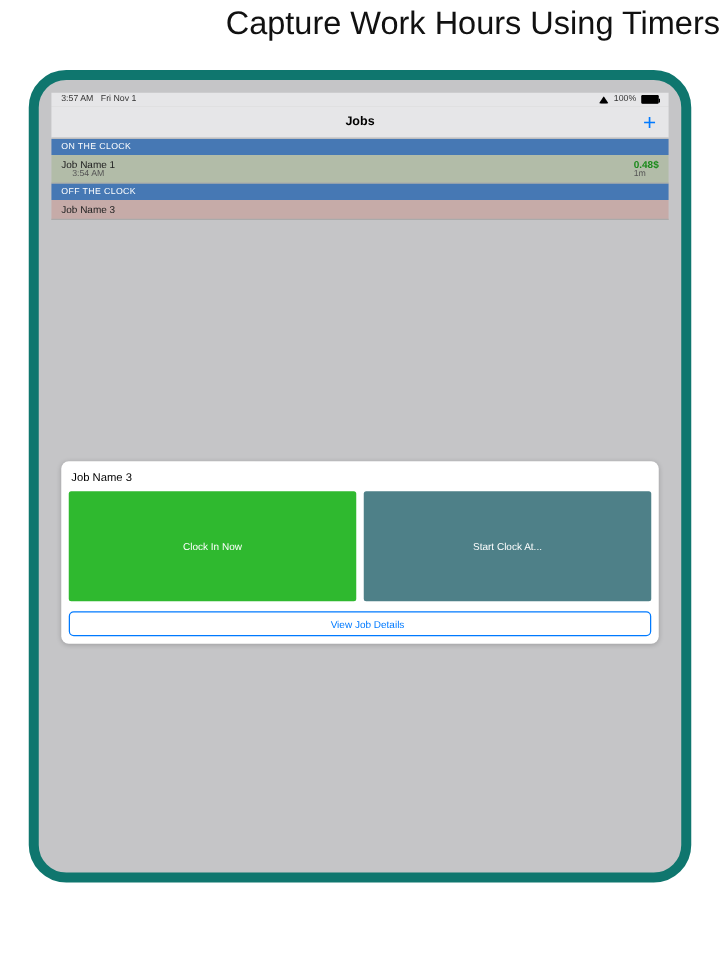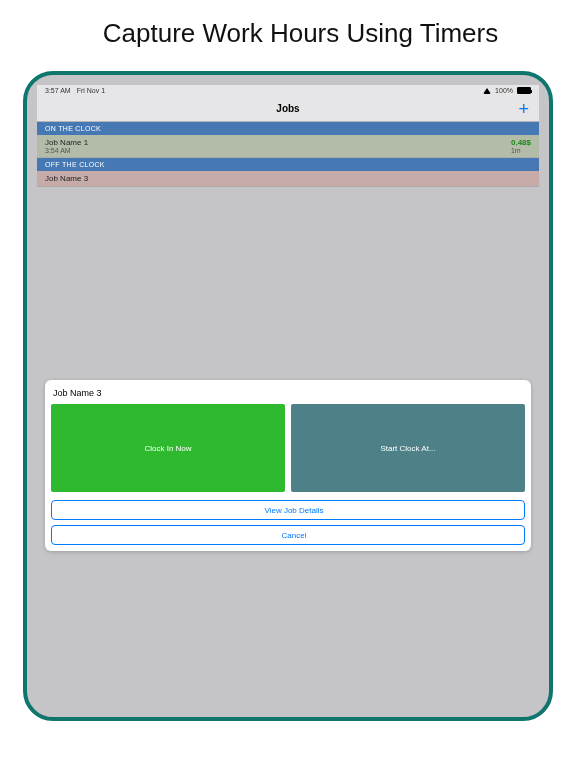--- a/index.html
+++ b/index.html
@@ -4,32 +4,32 @@
 <style>
   * { box-sizing: border-box; margin: 0; padding: 0; }
   body {
     font-family: -apple-system, Helvetica, Arial, sans-serif;
     background: #fff;
     width: 576px;
     height: 768px;
     overflow: hidden;
   }
   .caption {
-    text-align: center;
+    text-align: right;
     font-size: 26px;
     font-weight: 400;
     color: #111;
-    padding: 18px 0 22px;
+    padding: 3px 0 22px;
     margin-left: 25px;
   }
   .device-frame {
     margin: 0 auto;
     width: 530px;
     height: 650px;
-    border: 4px solid #0f766e;
+    border: 8px solid #0f766e;
     border-radius: 30px;
     overflow: hidden;
     background: #c5c5c7;
     position: relative;
   }
   .screen {
     position: absolute;
     inset: 10px;
     background: #c5c5c7;
     overflow: hidden;
@@ -73,21 +73,21 @@
   .job-row {
     display: flex;
     justify-content: space-between;
     align-items: center;
     padding: 3px 8px;
     border-bottom: 1px solid #aaa;
     font-size: 9px;
   }
   .job-row.on { background: #b2bca8; }
   .job-row.off { background: #c6aba8; }
-  .job-left { display: flex; flex-direction: column; }
+  .job-left { display: flex; flex-direction: column; align-items: center; }
   .job-name { color: #222; font-size: 8px; }
   .job-time { color: #555; font-size: 7px; }
   .job-right { }
   .job-earn { color: #1a8a1a; font-weight: 600; font-size: 8px; }
   .job-dur { color: #555; font-size: 7px; }
   .action-sheet {
     position: absolute;
     left: 8px;
     right: 8px;
     top: 295px;
@@ -201,17 +201,16 @@
       </div>
     </div>
 
     <div class="action-sheet">
       <div class="sheet-title">Job Name 3</div>
       <div class="big-buttons">
         <div class="big-btn btn-green">Clock In Now</div>
         <div class="big-btn btn-teal">Start Clock At...</div>
       </div>
       <div class="line-btn">View Job Details</div>
-      <div class="line-btn">Cancel</div>
     </div>
 
   </div>
 </div>
 
 </body></html>

